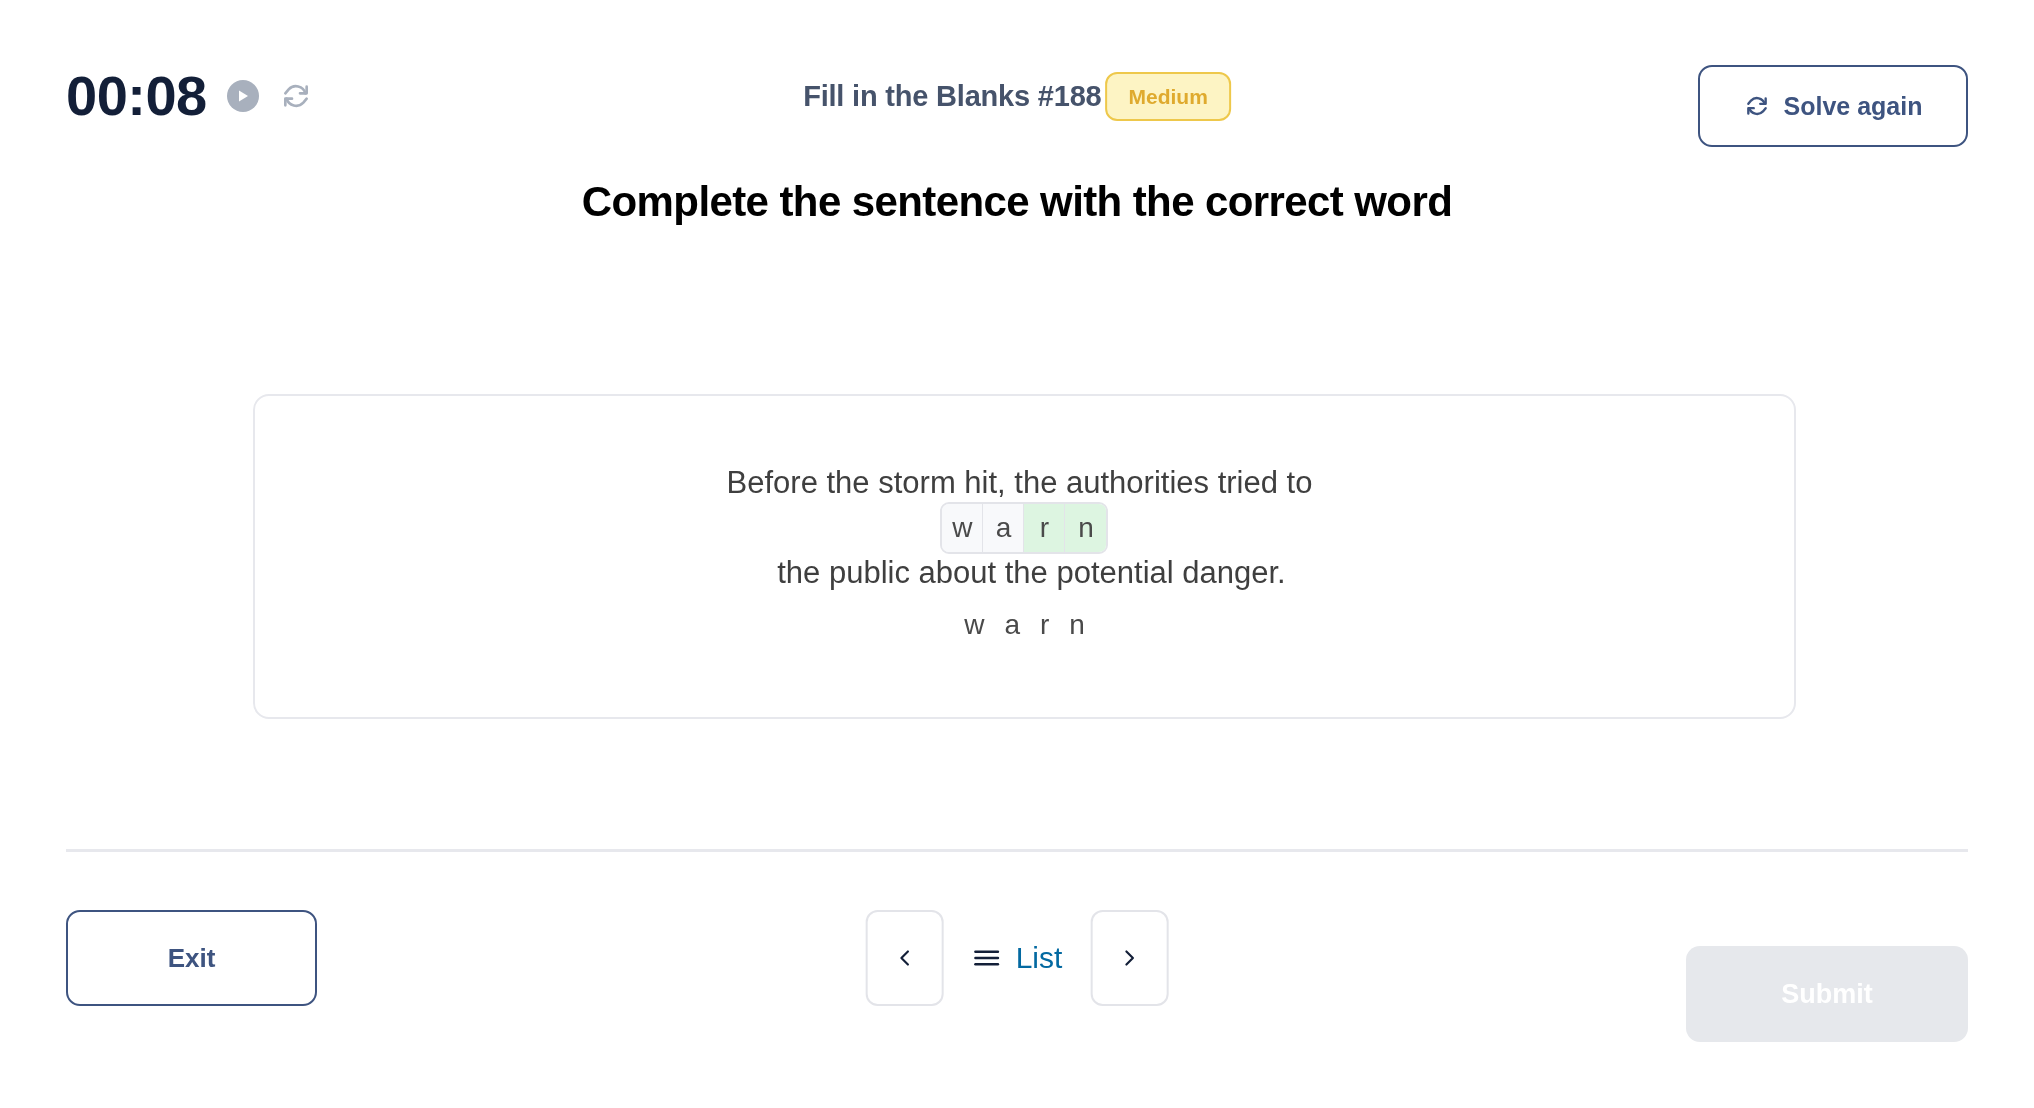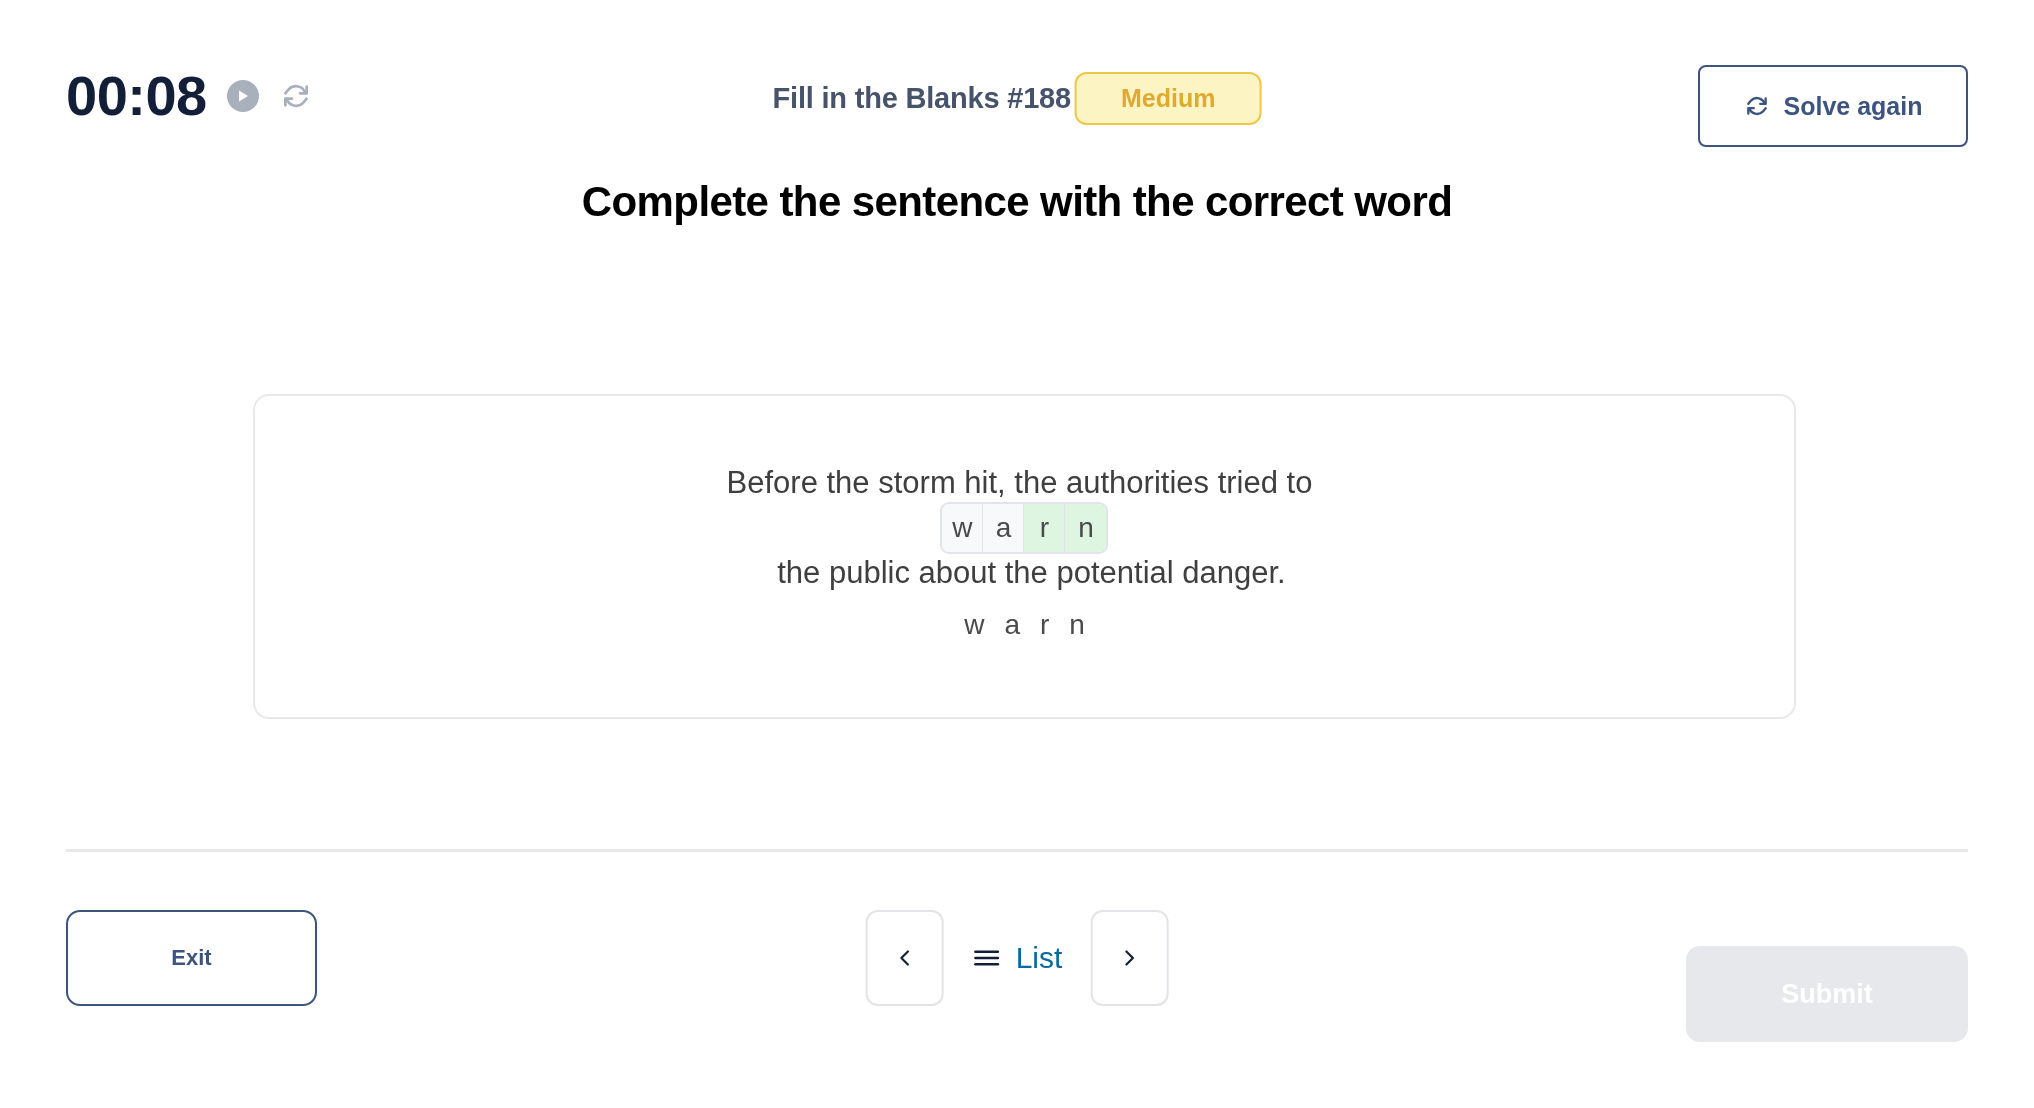--- a/index.html
+++ b/index.html
@@ -82,39 +82,39 @@
     font-size: 29px;
     font-weight: 700;
     color: #46536b;
     letter-spacing: -0.2px;
   }
 
   .difficulty-badge {
     background: #fdf4c4;
     border: 2px solid #eec84b;
     color: #dfaa2e;
-    font-size: 25px;
+    font-size: 21px;
     font-weight: 700;
     border-radius: 12px;
-    padding: 12px 44px;
+    padding: 12px 21px;
     line-height: 1;
   }
 
   .solve-again-btn {
     position: absolute;
     right: 66px;
     top: 65px;
     display: flex;
     align-items: center;
     justify-content: center;
     gap: 14px;
     width: 270px;
     height: 82px;
     border: 2px solid #3e5480;
-    border-radius: 8px;
+    border-radius: 14px;
     background: #ffffff;
     color: #3e5480;
     font-size: 25px;
     font-weight: 700;
     cursor: pointer;
   }
   .solve-again-btn svg { display: block; flex: 0 0 auto; }
 
   
   .prompt-heading {
@@ -216,21 +216,21 @@
   .exit-btn {
     position: absolute;
     left: 66px;
     top: 910px;
     width: 251px;
     height: 96px;
     border: 2px solid #3e5480;
     border-radius: 14px;
     background: #ffffff;
     color: #3e5480;
-    font-size: 22px;
+    font-size: 26px;
     font-weight: 700;
     cursor: pointer;
   }
 
   .nav-cluster {
     position: absolute;
     left: 50%;
     top: 910px;
     transform: translateX(-50%);
     display: flex;

